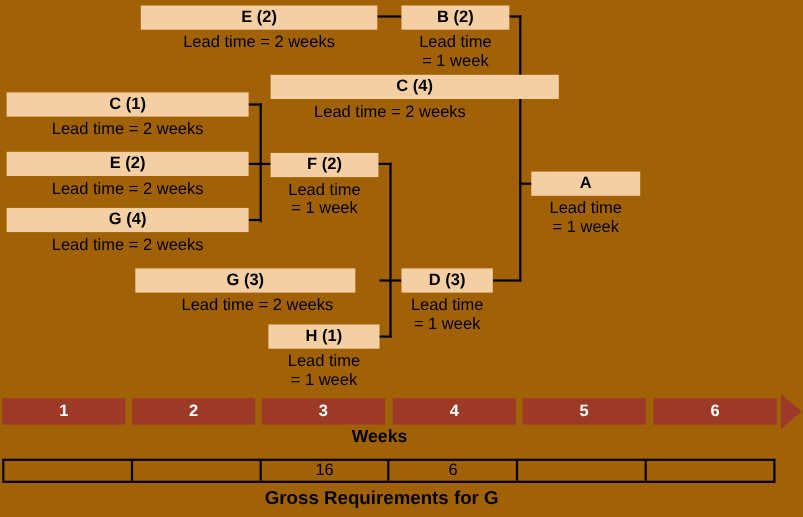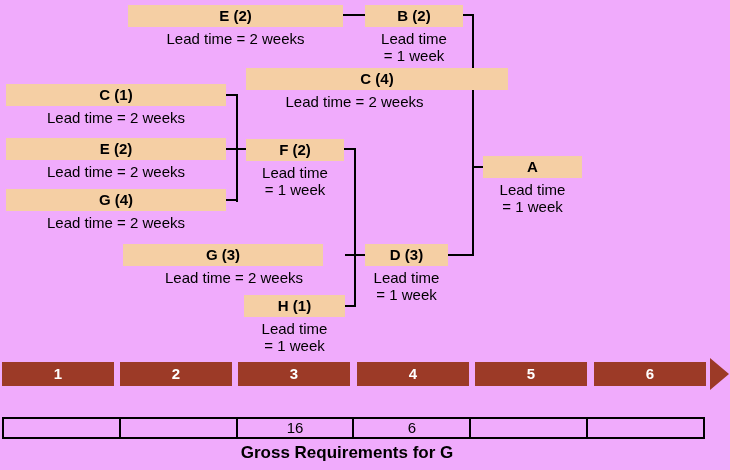--- a/index.html
+++ b/index.html
@@ -1,17 +1,17 @@
 <!DOCTYPE html>
 <html><head>
 <meta charset="utf-8">
 <style>
   html,body{margin:0;padding:0;background:#ffffff;}
   .stage{
-    position:relative;width:730px;height:470px;background:#f0abfc;overflow:hidden;
+    position:relative;width:730px;height:470px;background:#a16207;overflow:hidden;
     font-family:"Liberation Sans", sans-serif;color:#000;
   }
   .node-bar{
     position:absolute;height:22px;background:#F5CFA4;
     text-align:center;font-weight:bold;font-size:15px;line-height:22px;
   }
   .node-lead{
     position:absolute;text-align:center;font-size:15px;line-height:17px;
     white-space:pre-line;
   }
@@ -95,20 +95,21 @@
     </div>
   <div id="weeks-layer">
       <div class="week-bar" style="left: 2px;">1</div>
       <div class="week-bar" style="left: 120px;">2</div>
       <div class="week-bar" style="left: 238px;">3</div>
       <div class="week-bar" style="left: 357px;">4</div>
       <div class="week-bar" style="left: 475px;">5</div>
       <div class="week-bar" style="left: 594px;">6</div>
     </div>
   <div class="timeline-arrow"></div>
+  <div class="weeks-label">Weeks</div>
   <div class="req-table" id="req-table">
       <div class="req-cell"></div>
       <div class="req-cell"></div>
       <div class="req-cell">16</div>
       <div class="req-cell">6</div>
       <div class="req-cell"></div>
       <div class="req-cell"></div>
     </div>
   <div class="req-caption">Gross Requirements for G</div>
 </div>

